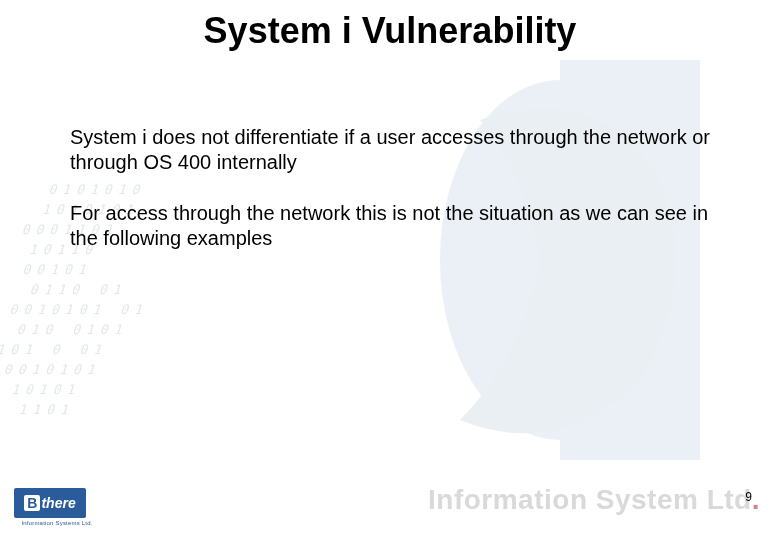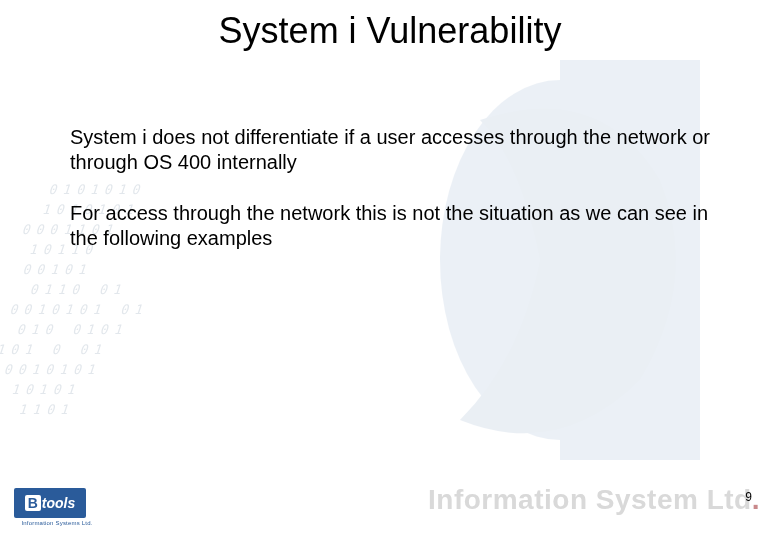--- a/index.html
+++ b/index.html
@@ -38,21 +38,21 @@
     pointer-events: none;
     white-space: pre;
   }
   .title {
     position: absolute;
     top: 10px;
     left: 0;
     width: 100%;
     text-align: center;
     font-size: 36px;
-    font-weight: 400;
+    font-weight: 700;
     color: #000;
   }
   .content {
     position: absolute;
     top: 125px;
     left: 70px;
     right: 50px;
     font-size: 20px;
     line-height: 1.25;
     color: #000;
@@ -152,18 +152,18 @@
 
   <div class="footer-brand">
     <span>Information System Ltd</span><span class="dot">.</span>
   </div>
 
   <div class="page-number">9</div>
 
   <div class="footer-logo">
     <div class="logo-box">
       <span class="b">B</span>
-        <span>tools</span>
+        <span>there</span>
     </div>
     <div class="logo-caption">Information Systems Ltd.</div>
   </div>
 
 </div>
 
 </body></html>

